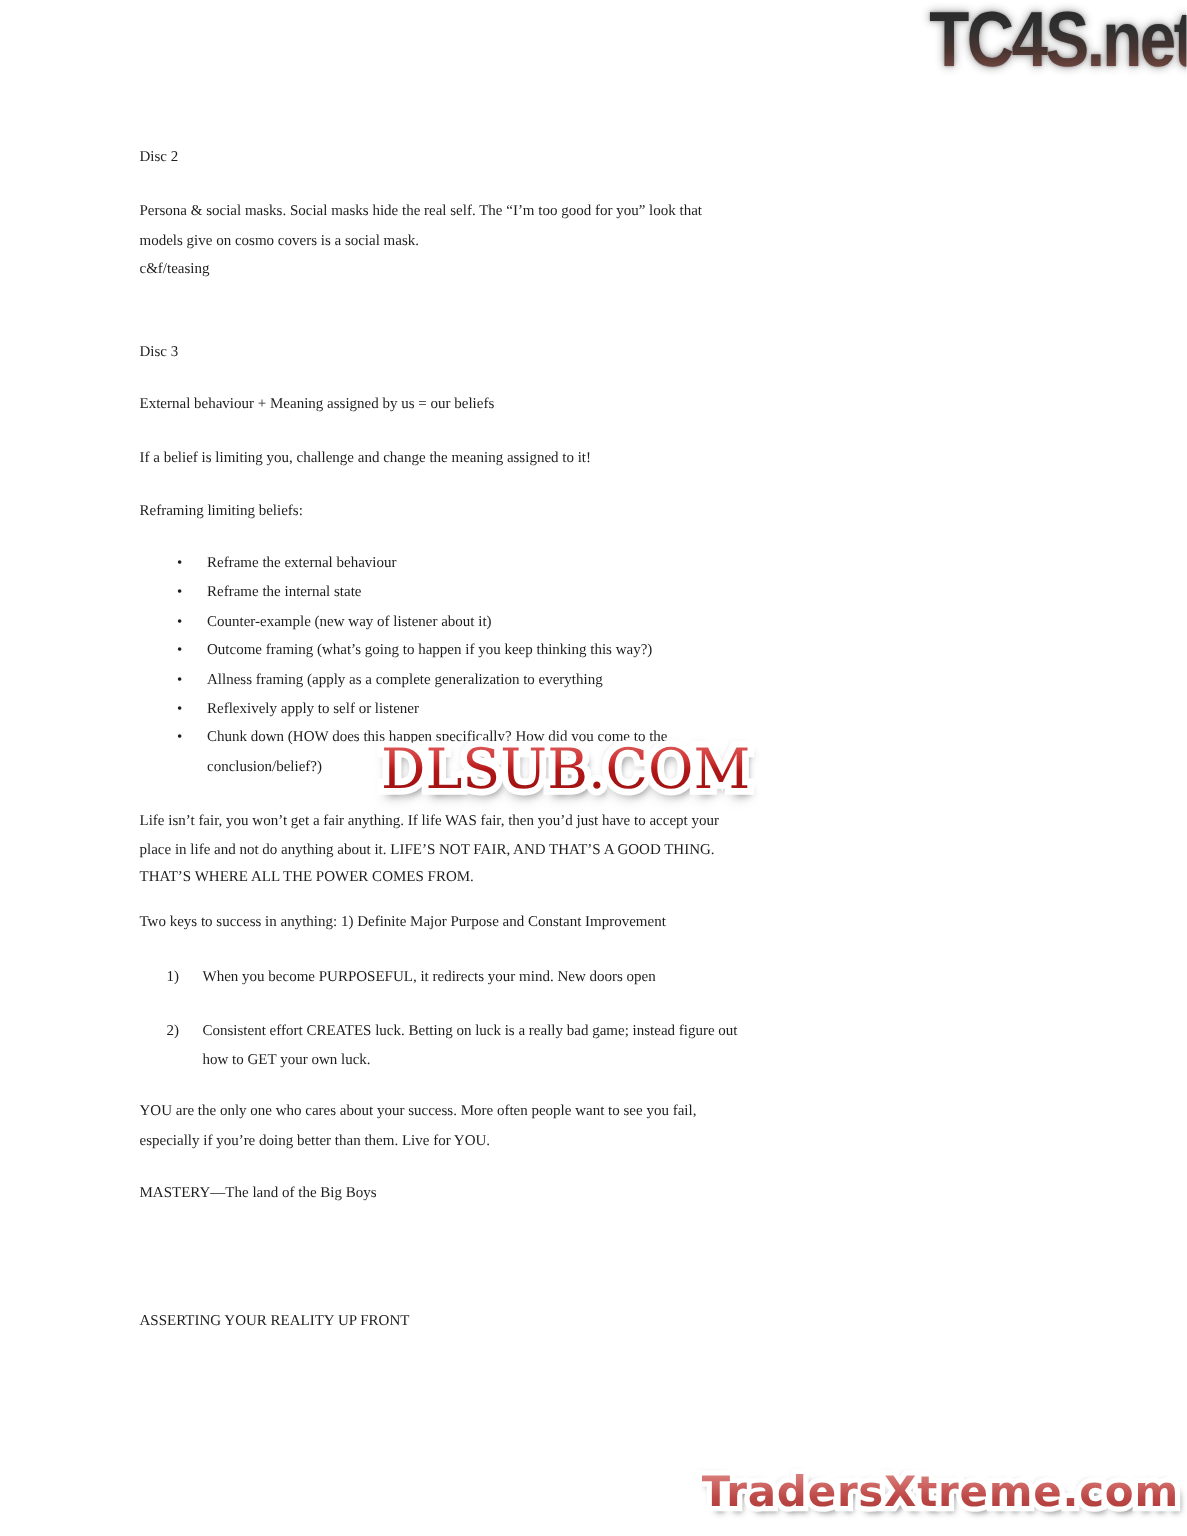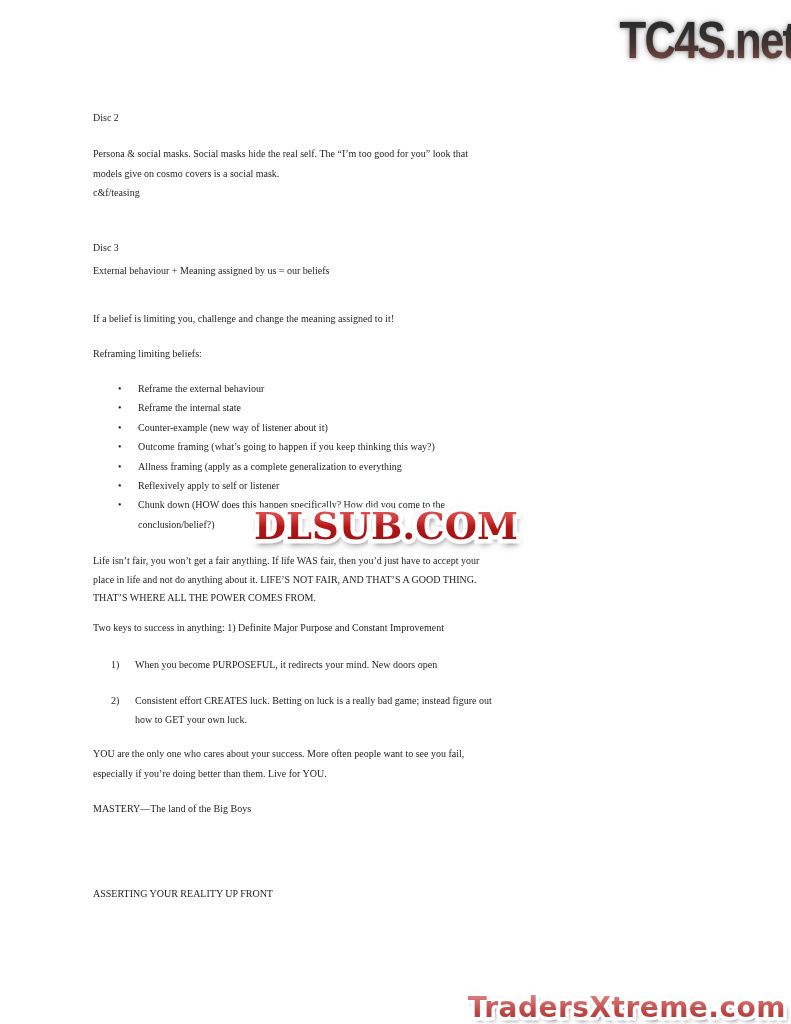--- a/index.html
+++ b/index.html
@@ -1,30 +1,30 @@
 <!DOCTYPE html>
 <html><head>
 <meta charset="utf-8">
 <title>Document Page</title>
 <style>
   html,body{margin:0;padding:0;background:#ffffff;}
   body{width:791px;height:1024px;position:relative;overflow:hidden;
        font-family:"Liberation Serif",serif;}
 
-  .page{position:absolute;inset:0;background:#ffffff;margin-top:13px;}
+  .page{position:absolute;inset:0;background:#ffffff;}
 
   
   .blk{position:absolute;left:93px;width:645px;font-size:10px;line-height:19px;
        color:#1e1e1e;}
   .line{white-space:nowrap;}
 
   .b0{top:95px}
   .b1{top:131px;line-height:19.6px}
   .b2{top:225px}
-  .b3{top:248px}
+  .b3{top:260px}
   .b4{top:296px}
   .b5{top:331px}
   .b6{top:366px;line-height:19.4px}
   .b7{top:539px;line-height:18.6px}
   .b8{top:605px}
   .b9{top:642px}
   .b10{top:731px;line-height:19.5px}
   .b11{top:786px}
   .b12{top:821px;line-height:18.6px}
   .b13{top:871px}
@@ -40,21 +40,21 @@
   .wm>span{grid-area:1/1;}
   .wm .fill{background-clip:text;-webkit-background-clip:text;color:transparent;}
 
   #wm-tc4s{top:-3px;right:-4px;font-family:"Liberation Sans",sans-serif;
            font-weight:700;font-size:52px;letter-spacing:-2px;
            transform:scaleX(.84);transform-origin:top right;}
   #wm-tc4s .back{color:#9a9a9a;text-shadow:0 0 7px rgba(140,140,140,.95),0 0 2px rgba(120,120,120,.8);}
   #wm-tc4s .fill{background-image:linear-gradient(180deg,#262626 0%,#303030 38%,#4a3531 62%,#6e453e 80%,#84554c 100%);}
 
   #wm-dlsub{left:254px;top:491px;font-family:"DejaVu Serif",serif;
-            font-weight:700;font-size:37px;letter-spacing:0;}
+            font-weight:400;font-size:37px;letter-spacing:0;}
   #wm-dlsub .back{color:#fff;-webkit-text-stroke:9px #ffffff;
             text-shadow:3px 4px 5px rgba(70,70,70,.75),-2px -2px 4px rgba(130,130,130,.55),0 6px 7px rgba(90,90,90,.5);}
   #wm-dlsub .fill{background-image:linear-gradient(180deg,#e26a6a 0%,#d03535 36%,#b21717 52%,#a31212 76%,#c12929 100%);}
 
   #wm-traders{right:5px;top:978px;font-family:"DejaVu Sans",sans-serif;
               font-weight:700;font-size:28px;letter-spacing:.5px;}
   #wm-traders .back{color:#fff;-webkit-text-stroke:7px #ffffff;
               text-shadow:3px 4px 4px rgba(95,95,95,.85),-2px -2px 3px rgba(140,140,140,.5);}
   #wm-traders .fill{background-image:linear-gradient(180deg,#de8e8c 0%,#d06a68 32%,#bc4846 62%,#a93836 100%);}
 </style>

